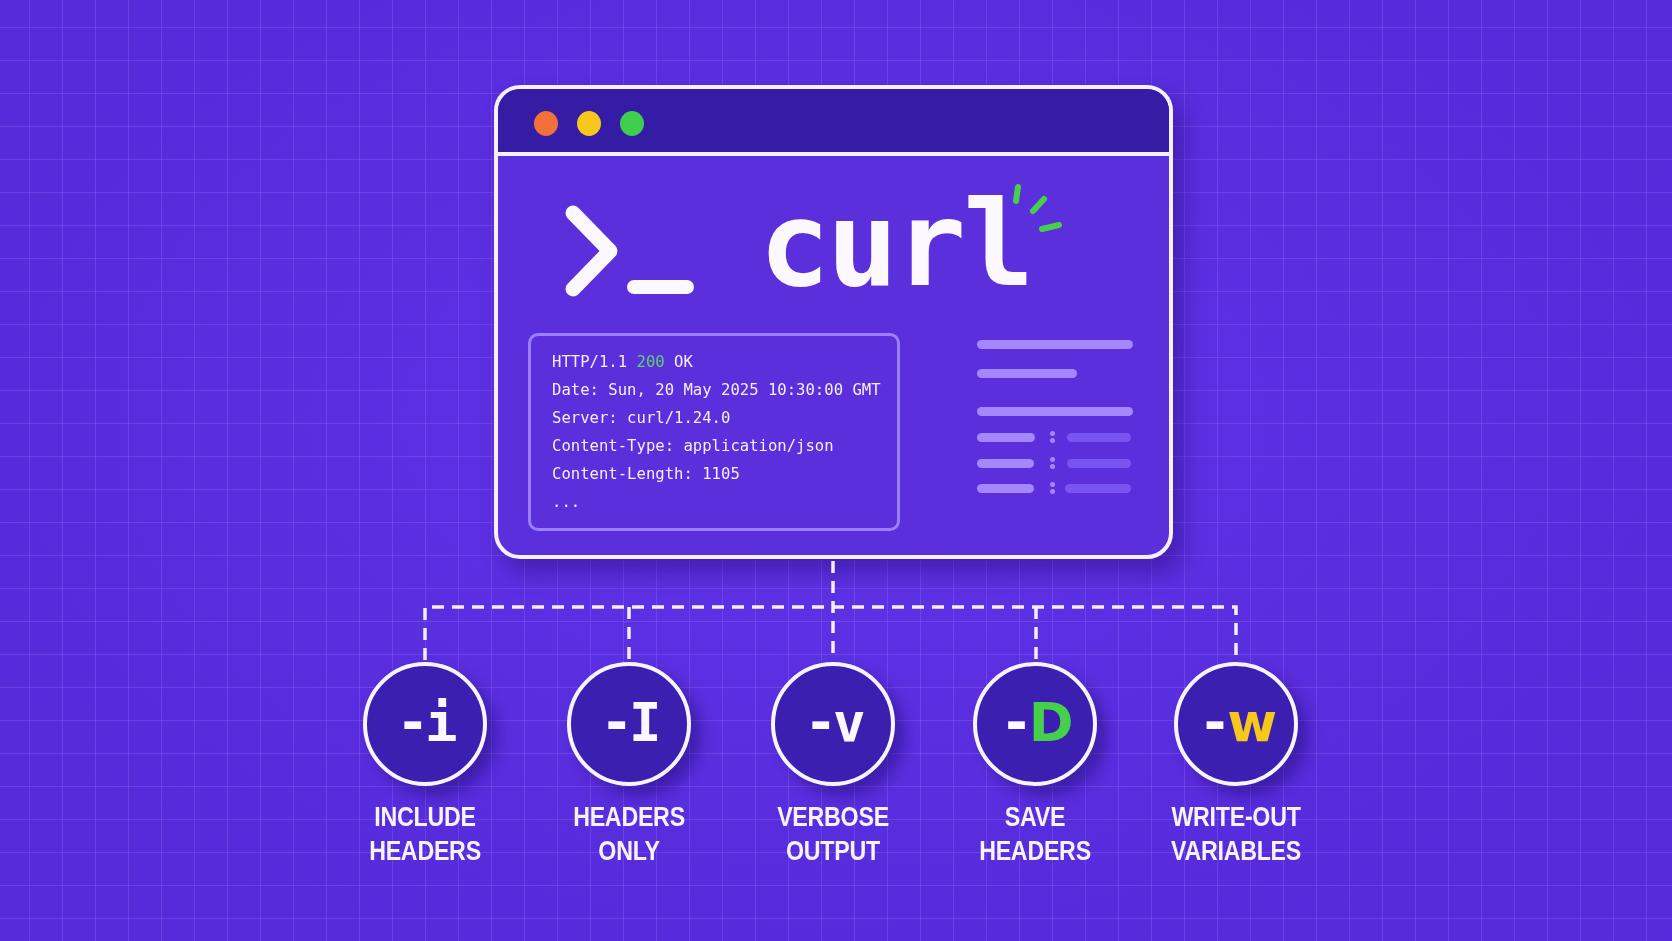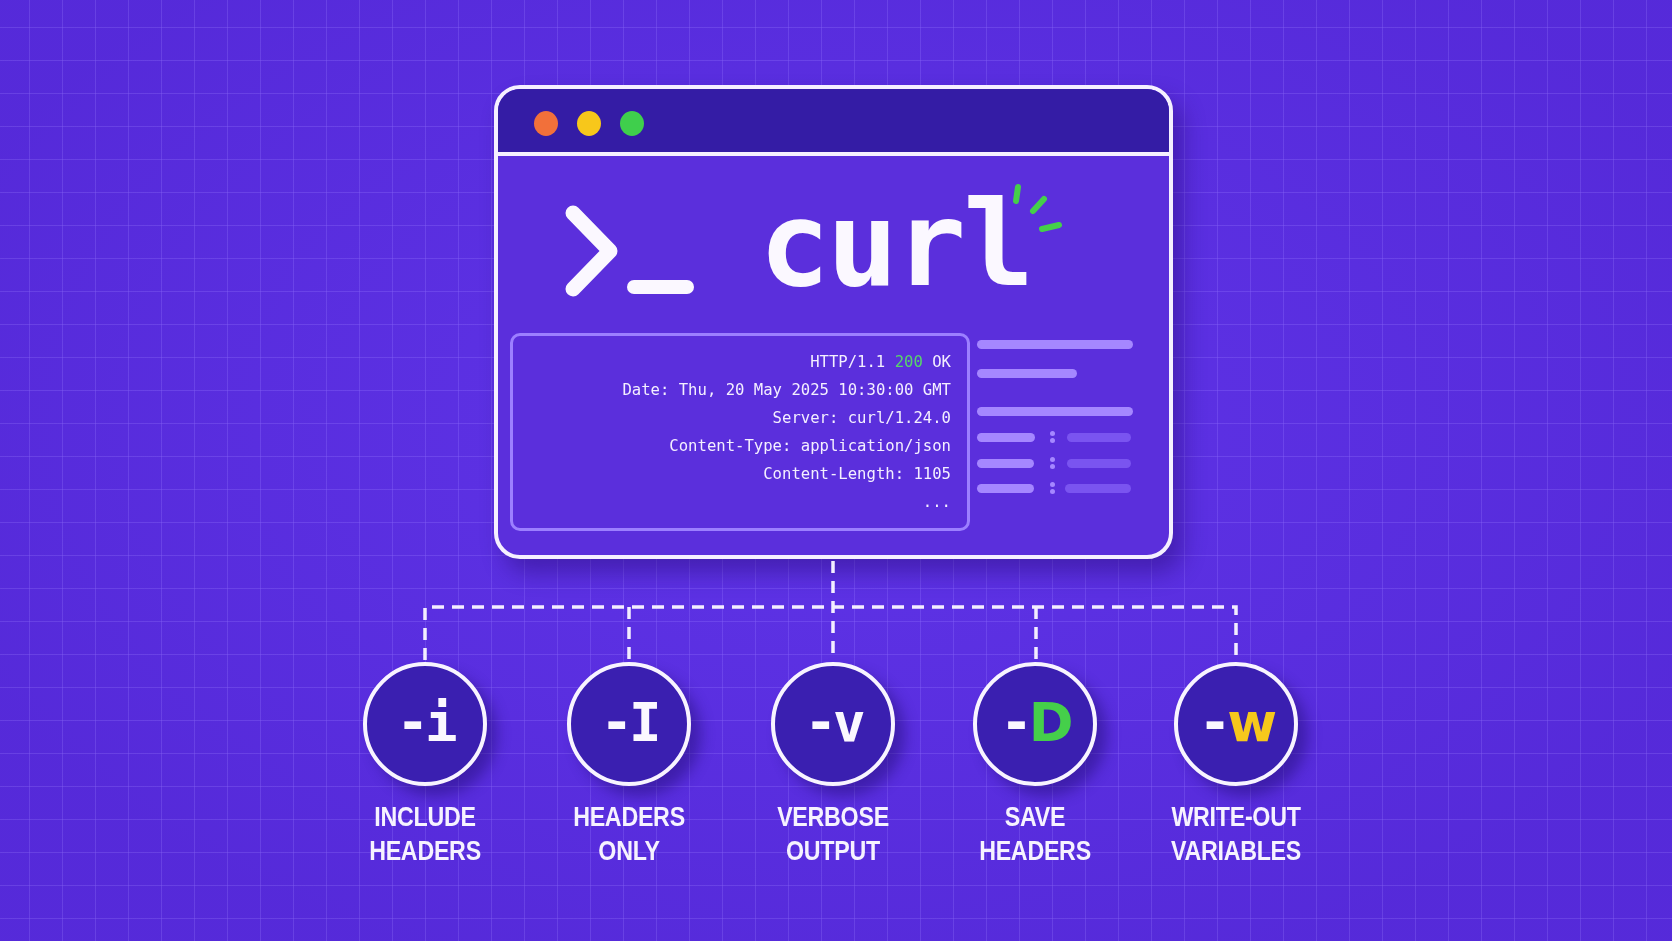--- a/index.html
+++ b/index.html
@@ -17,40 +17,39 @@
       position: absolute; inset: 0;
       background: radial-gradient(ellipse at 50% 45%, rgba(110,70,255,0.25), rgba(60,20,180,0.15) 80%);
       pointer-events: none;
     }
     .window {
       position: absolute; left: 494px; top: 85px; width: 679px; height: 474px;
       box-sizing: border-box;
       border: 4px solid #f5f0ff; border-radius: 26px;
       background: #5b2fdc; overflow: hidden;
       box-shadow: 10px 14px 22px rgba(40,10,120,0.45);
-      text-align: right;
     }
     .titlebar {
       position: absolute; left: 0; top: 0; right: 0; height: 63px;
       background: #341ca5; border-bottom: 4px solid #f5f0ff;
     }
     .dot { position: absolute; top: 22px; width: 24px; height: 25px; border-radius: 50%; }
     .dot.red { left: 36px; background: #f2703a; }
     .dot.yellow { left: 79px; background: #f7c71b; }
     .dot.green { left: 122px; background: #3fcf4c; }
 
     .prompt-svg { position: absolute; left: 0; top: 0; }
     .curl-word {
       position: absolute; left: 261px; top: 96px;
       font-family: "DejaVu Sans Mono", monospace; font-weight: bold;
       font-size: 118px; line-height: 1; color: #fbf8ff; letter-spacing: -3px;
     }
 
     .response-box {
-      position: absolute; left: 12px; top: 244px; width: 460px; height: 198px;
+      position: absolute; left: 30px; top: 244px; width: 372px; height: 198px;
       box-sizing: border-box;
       border: 3px solid #9c7fff; border-radius: 10px;
       padding: 12px 16px 0 21px;
     }
     .resp-line {
       font-family: "DejaVu Sans Mono", monospace; font-size: 15.6px;
       color: #f4efff; height: 28px; line-height: 28px; white-space: pre;
     }
     .status-code { color: #58d46a; }
 
@@ -109,21 +108,21 @@
   <div class="curl-word">curl</div>
 
   <svg class="prompt-svg" width="679" height="474">
     <line x1="520" y1="98" x2="518" y2="112" stroke="#45cf4a" stroke-width="6" stroke-linecap="round"></line>
     <line x1="535" y1="122" x2="546" y2="110" stroke="#45cf4a" stroke-width="6" stroke-linecap="round"></line>
     <line x1="544" y1="140" x2="561" y2="136" stroke="#45cf4a" stroke-width="6" stroke-linecap="round"></line>
   </svg>
 
   <div class="response-box">
     <div class="resp-line"><span>HTTP/1.1</span> <span class="status-code">200</span> <span>OK</span></div>
-    <div class="resp-line">Date: Thu, 20 May 2025 10:30:00 GMT</div>
+    <div class="resp-line">Date: Sun, 20 May 2025 10:30:00 GMT</div>
     <div class="resp-line">Server: curl/1.24.0</div>
     <div class="resp-line">Content-Type: application/json</div>
     <div class="resp-line">Content-Length: 1105</div>
     <div class="resp-line">...</div>
   </div>
 
   <div>
     <span class="placeholder" style="left:479px; top:251px; width:156px;"></span>
     <span class="placeholder" style="left:479px; top:280px; width:100px;"></span>
     <span class="placeholder" style="left:479px; top:318px; width:156px;"></span>

